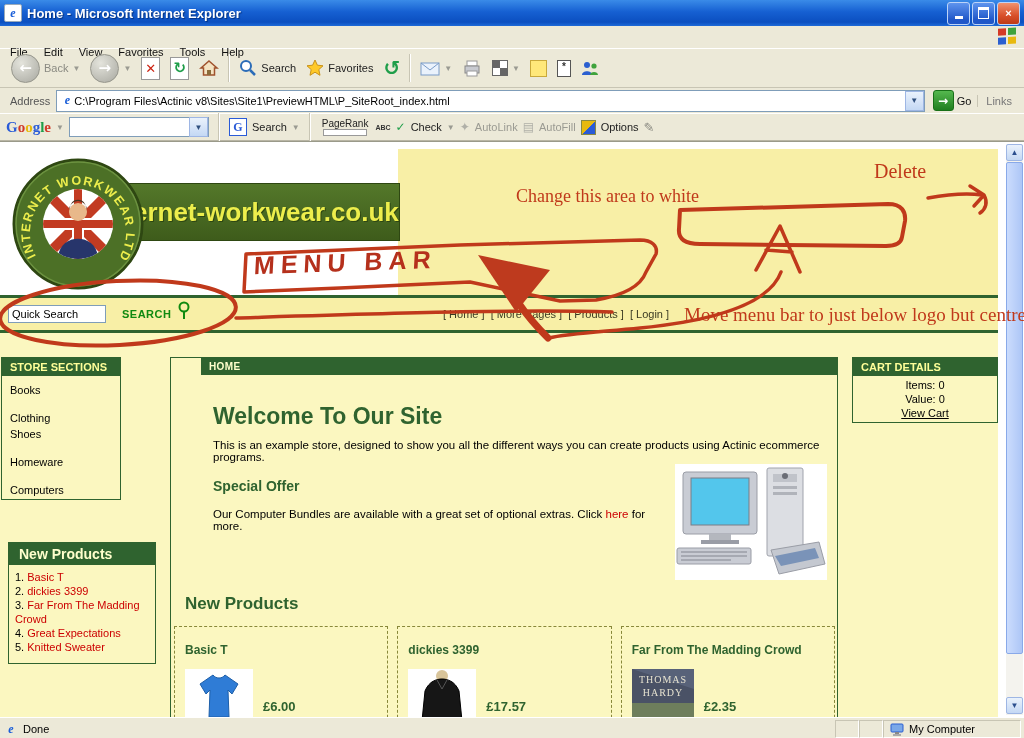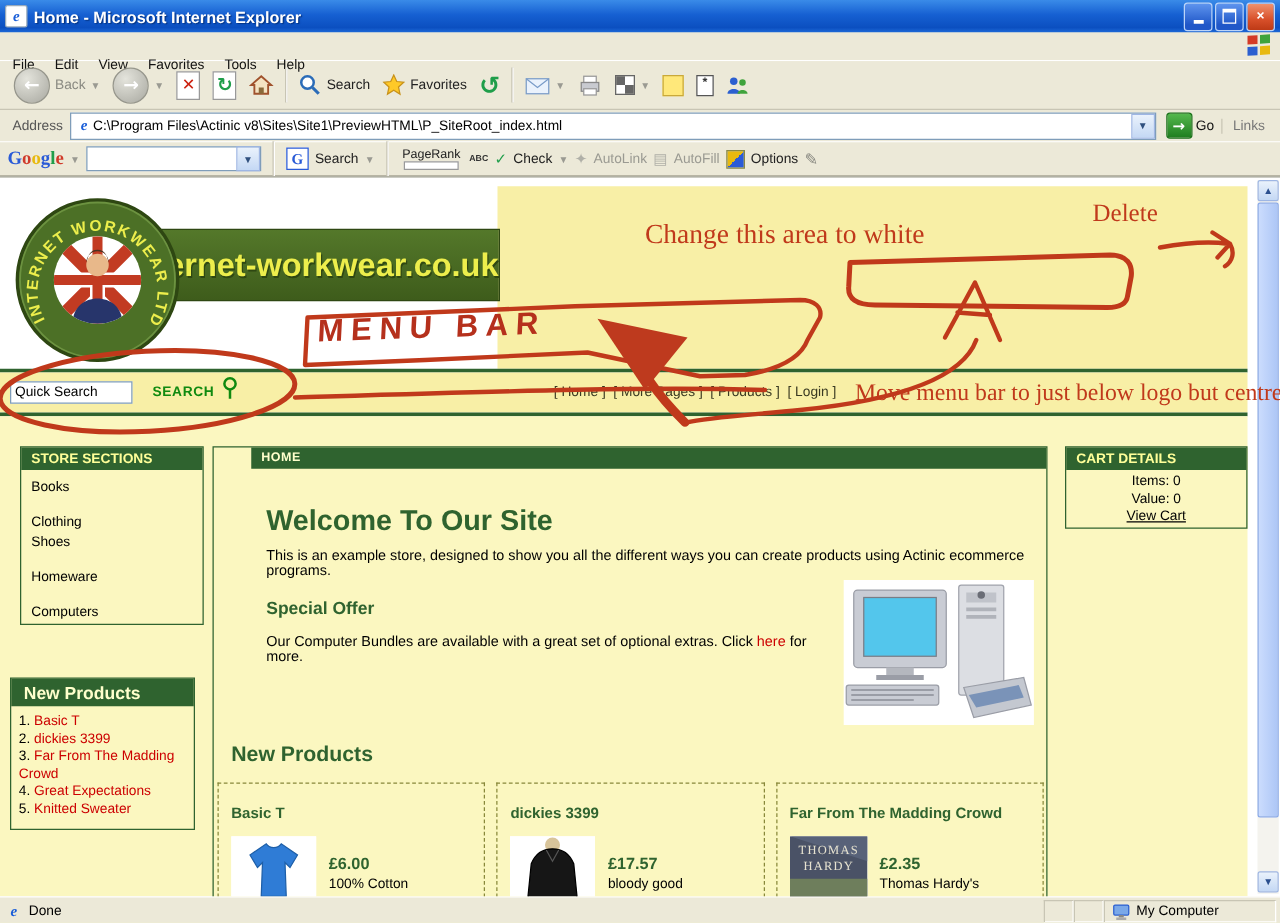--- a/index.html
+++ b/index.html
@@ -96,31 +96,31 @@
   
   .qsinput{left:8px;top:163px;width:98px;height:18px;background:#fff;border:1px solid #7F9DB9;
     font-size:11px;padding:1px 3px;box-sizing:border-box;font-family:"Liberation Sans",sans-serif;}
   .searchbtn{left:122px;top:166px;color:#108A10;font:bold 11px "Liberation Sans",sans-serif;letter-spacing:.5px;}
   .qsmag{left:176px;top:159px;}
   .navlinks{left:443px;top:166px;font-size:11px;color:#3a3a22;white-space:nowrap;}
   .navlinks a{color:#3a3a22;text-decoration:none;margin-right:3px;}
 
   
   .ann{color:#C0391B;font-family:"Liberation Serif",serif;white-space:nowrap;z-index:40;}
-  .ann-change{left:516px;top:32px;font-size:22px;}
+  .ann-change{left:516px;top:44px;font-size:18px;}
   .ann-delete{left:874px;top:18px;font-size:20px;}
   .ann-move{left:684px;top:162px;font-size:19px;}
   .ann-menubar{left:254px;top:106px;font:bold 25px "Liberation Sans",sans-serif;color:#B5301C;
     letter-spacing:6px;transform:rotate(-2deg) skewX(-5deg);z-index:41;}
   .redsvg{left:0;top:0;z-index:39;pointer-events:none;}
 
   
   .panel{border:1px solid #2F632F;background:#FBF7C0;box-sizing:border-box;}
   .phead{background:#2F632F;color:#FFFF99;font-weight:bold;padding:3px 8px;}
-  .storebox{left:16px;top:215px;width:147px;height:143px;}
+  .storebox{left:1px;top:215px;width:120px;height:143px;}
   .storebox .phead{font-size:11px;}
   .s-item{display:block;color:#000;text-decoration:none;font-size:11px;padding:2px 8px;}
   .gap14{margin-top:12px;}
   .npbox{left:8px;top:400px;width:148px;height:122px;}
   .npbox .phead{font-size:14px;color:#FFFFCC;padding:3px 10px;}
   .np-list{padding:5px 4px 0 6px;font-size:11px;line-height:14px;color:#000;}
   .np-link{color:#CC0000;text-decoration:none;}
 
   .mainbox{left:170px;top:215px;width:668px;height:364px;padding-left:30px;}
   .mainbox .phead{font-size:10px;color:#FFFFCC;letter-spacing:.4px;}
@@ -129,21 +129,21 @@
   .offerh{margin:15px 0 0 12px;color:#2F632F;font-size:14px;font-weight:bold;}
   .offerp{margin:14px 180px 0 12px;font-size:11.5px;color:#000;}
   .offerp a{color:#CC0000;text-decoration:none;text-align:right;}
   .compimg{position:absolute;right:10px;top:106px;width:152px;height:116px;background:#fff;}
   .nph{position:absolute;left:14px;top:236px;color:#2F632F;font-size:17px;font-weight:bold;}
   .cards{position:absolute;left:3px;top:268px;right:2px;display:flex;gap:9px;}
   .card{flex:1;border:1px dashed #88883A;padding:16px 8px 8px 10px;height:120px;}
   .pname{color:#2F632F;font-size:12px;font-weight:bold;display:block;text-decoration:none;}
   .prow{display:flex;margin-top:12px;gap:10px;}
   .pimg{background:#fff;}
-  .pprice{color:#2F632F;font-size:13px;font-weight:bold;margin-top:14px;}
+  .pprice{color:#2F632F;font-size:13px;font-weight:bold;margin-top:30px;}
   .pdesc{color:#000;font-size:11px;margin-top:3px;}
 
   .cartbox{left:852px;top:215px;width:146px;height:66px;}
   .cartbox .phead{font-size:11px;}
   .cartlines{text-align:center;font-size:11px;line-height:14px;padding-top:2px;color:#000;}
   .viewcart{color:#000;text-decoration:underline;}
 
   
   .vscroll{left:1006px;top:2px;width:17px;height:571px;background:#F4F3EE;}
   .sbtn{position:absolute;left:0;width:17px;height:17px;border:1px solid #9EB6E4;border-radius:2px;box-sizing:border-box;

